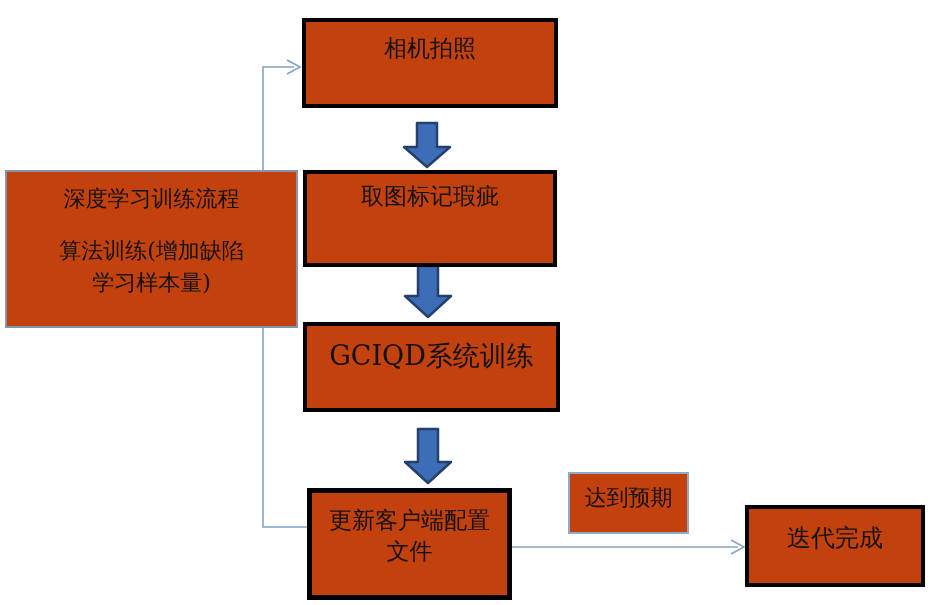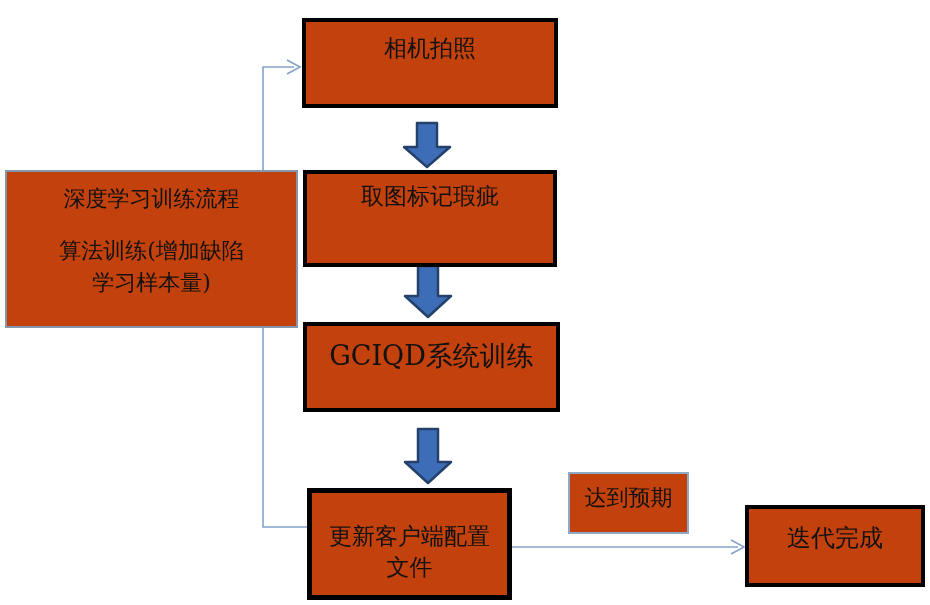--- a/index.html
+++ b/index.html
@@ -37,21 +37,21 @@
     position: absolute;
     background: #c2410c;
     box-sizing: border-box;
     text-align: center;
     line-height: 1.3;
   }
   .box-black { border: 4px solid var(--box_border, #000000); }
   .node-camera { left: 302px; top: 18px;  width: 256px; height: 90px;  font-size: 23px; padding-top: 12px; }
   .node-mark   { left: 303px; top: 170px; width: 254px; height: 97px;  font-size: 23px; padding-top: 8px; }
   .node-train  { left: 303px; top: 322px; width: 257px; height: 90px;  font-size: 27px; padding-top: 12px; }
-  .node-update { left: 307px; top: 488px; width: 205px; height: 112px; font-size: 23px; padding-top: 28px;
+  .node-update { left: 307px; top: 488px; width: 205px; height: 112px; font-size: 23px; padding-top: 12px;
                  border-width: 5px; line-height: 31px; }
   .node-done   { left: 745px; top: 505px; width: 180px; height: 82px;  font-size: 24px; padding-top: 14px; }
   .node-note {
     left: 5px; top: 170px; width: 293px; height: 158px;
     border: 2px solid var(--note_border, #8496ad);
     font-size: 22px;
   }
   .note-line1 { margin-top: 12px; line-height: 30px; }
   .note-line2 { margin-top: 22px; line-height: 30px; }
   .note-line3 { margin-top: 2px;  line-height: 30px; }

